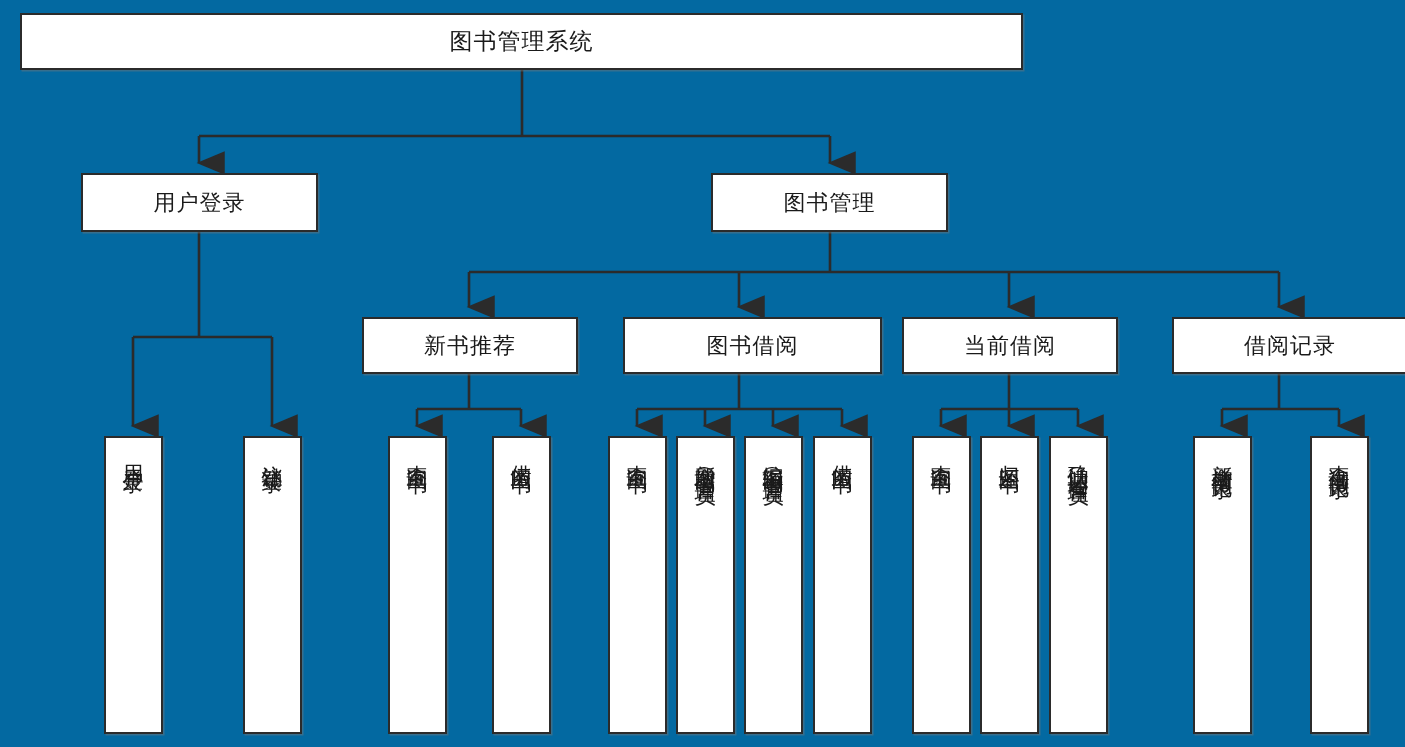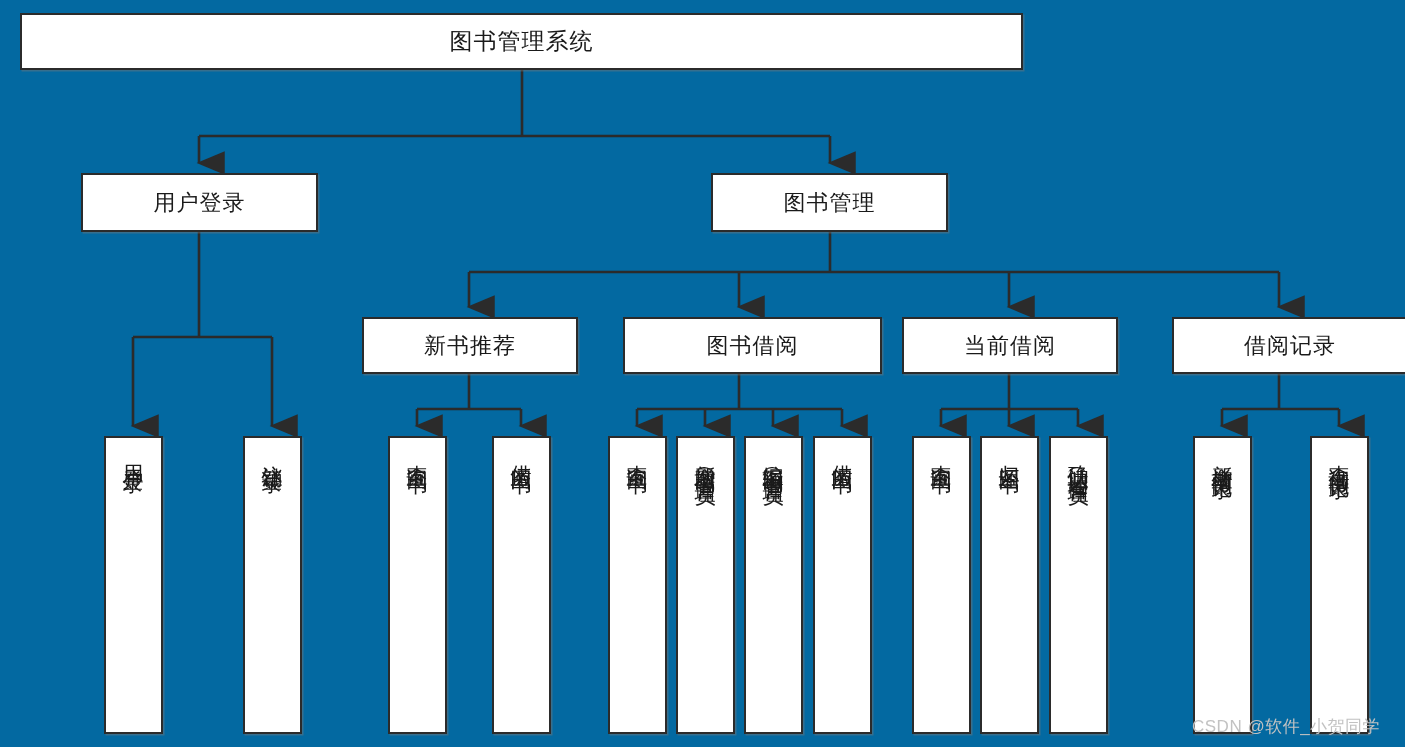--- a/index.html
+++ b/index.html
@@ -200,15 +200,14 @@
   </div>
 
   <div class="node v" style="left:1193px; top:436px; width:59px; height:298px;">
     <span class="label">新增借阅记录</span>
   </div>
 
   <div class="node v" style="left:1310px; top:436px; width:59px; height:298px;">
     <span class="label">查询借阅记录</span>
   </div>
 
-  <div class="watermark" style="left:1192px; top:715px;">CSDN @软件_小贺同学</div>
 
 </div>
 
 </body></html>

